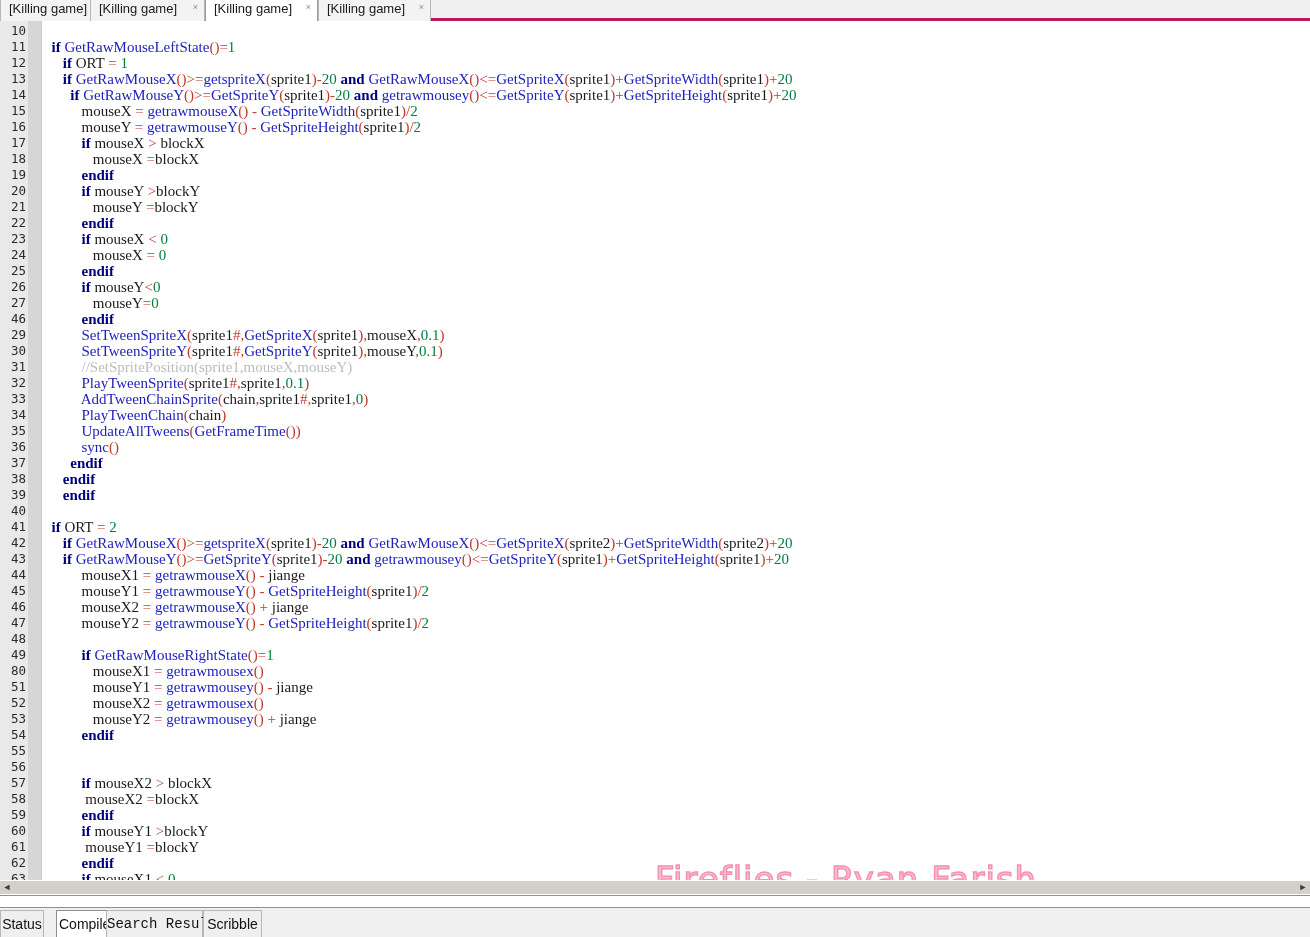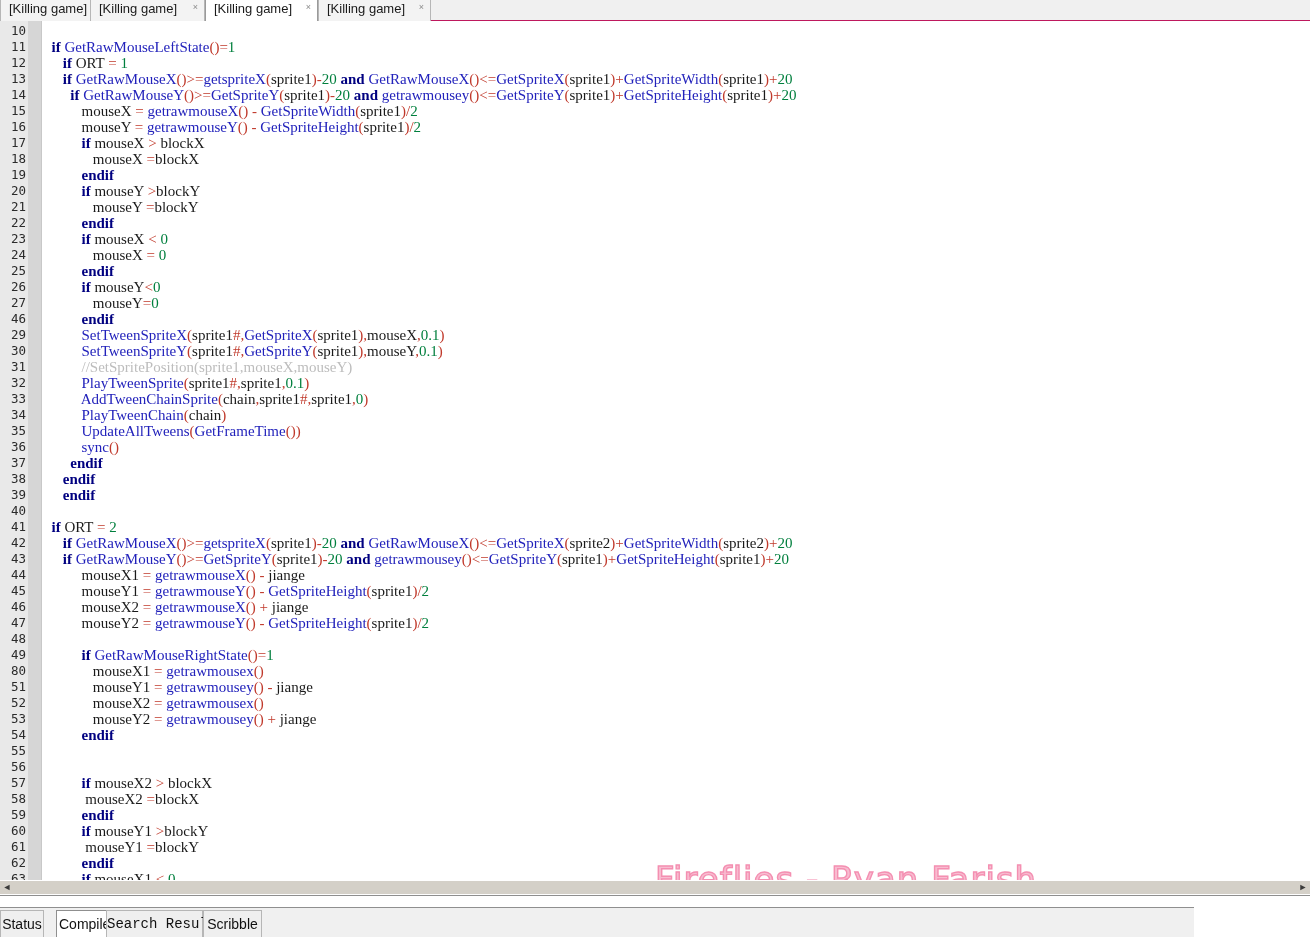--- a/index.html
+++ b/index.html
@@ -8,21 +8,21 @@
     background:#ffffff;
     font-family:"Liberation Sans", sans-serif;
     -webkit-font-smoothing:none;
   }
   #app{position:relative;width:1310px;height:937px;}
 
   
   .tabbar{
     position:absolute;left:0;top:0;width:1310px;height:21px;
     background:#f0f0f0;
-    border-bottom:1px solid #be185d;
+    border-bottom:3px solid #be185d;
     box-sizing:border-box;
   }
   .tab{
     position:absolute;top:-5px;height:26px;
     background:#f3f3f3;
     border:1px solid #b6b6b6;
     border-bottom:none;
     box-sizing:border-box;
     font-size:13px;
     color:#1a1a1a;
@@ -112,21 +112,21 @@
 
   .split{
     position:absolute;left:0;top:895px;width:1310px;height:12px;
     background:#ffffff;
     border-top:1px solid #8f8f8f;
     box-sizing:border-box;
   }
 
   
   .bottombar{
-    position:absolute;left:0;top:907px;width:1194px;height:30px;
+    position:absolute;left:0;top:907px;width:1310px;height:30px;
     background:#f0f0f0;
     border-top:1px solid #8f8f8f;
     box-sizing:border-box;
   }
   .btab{
     position:absolute;top:2px;height:28px;
     background:#efefef;
     border:1px solid #b6b6b6;
     border-bottom:none;
     box-sizing:border-box;

